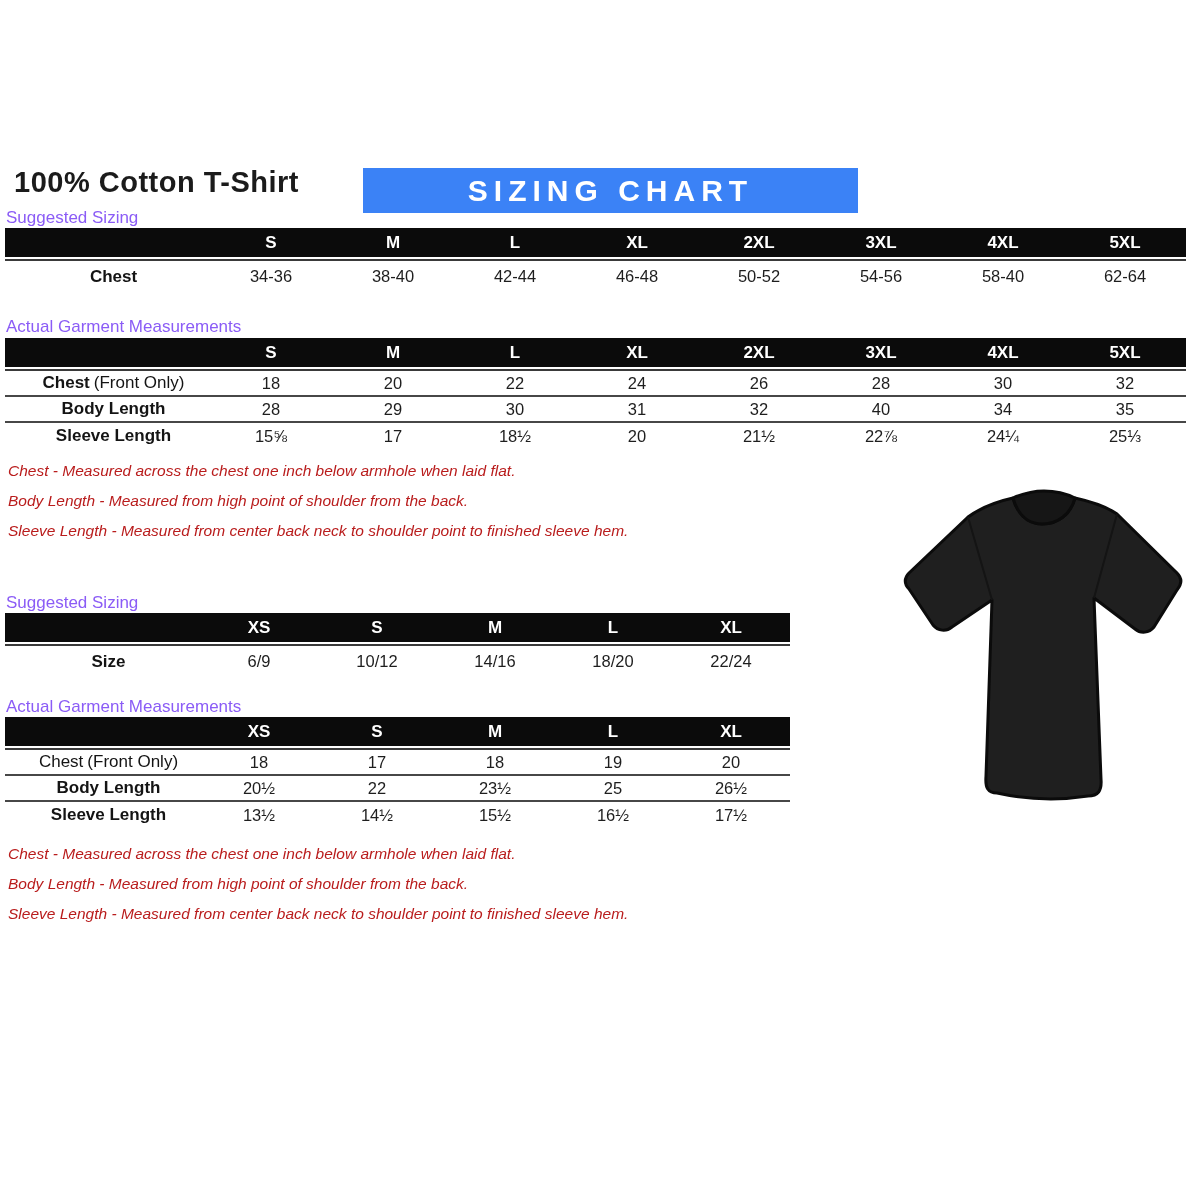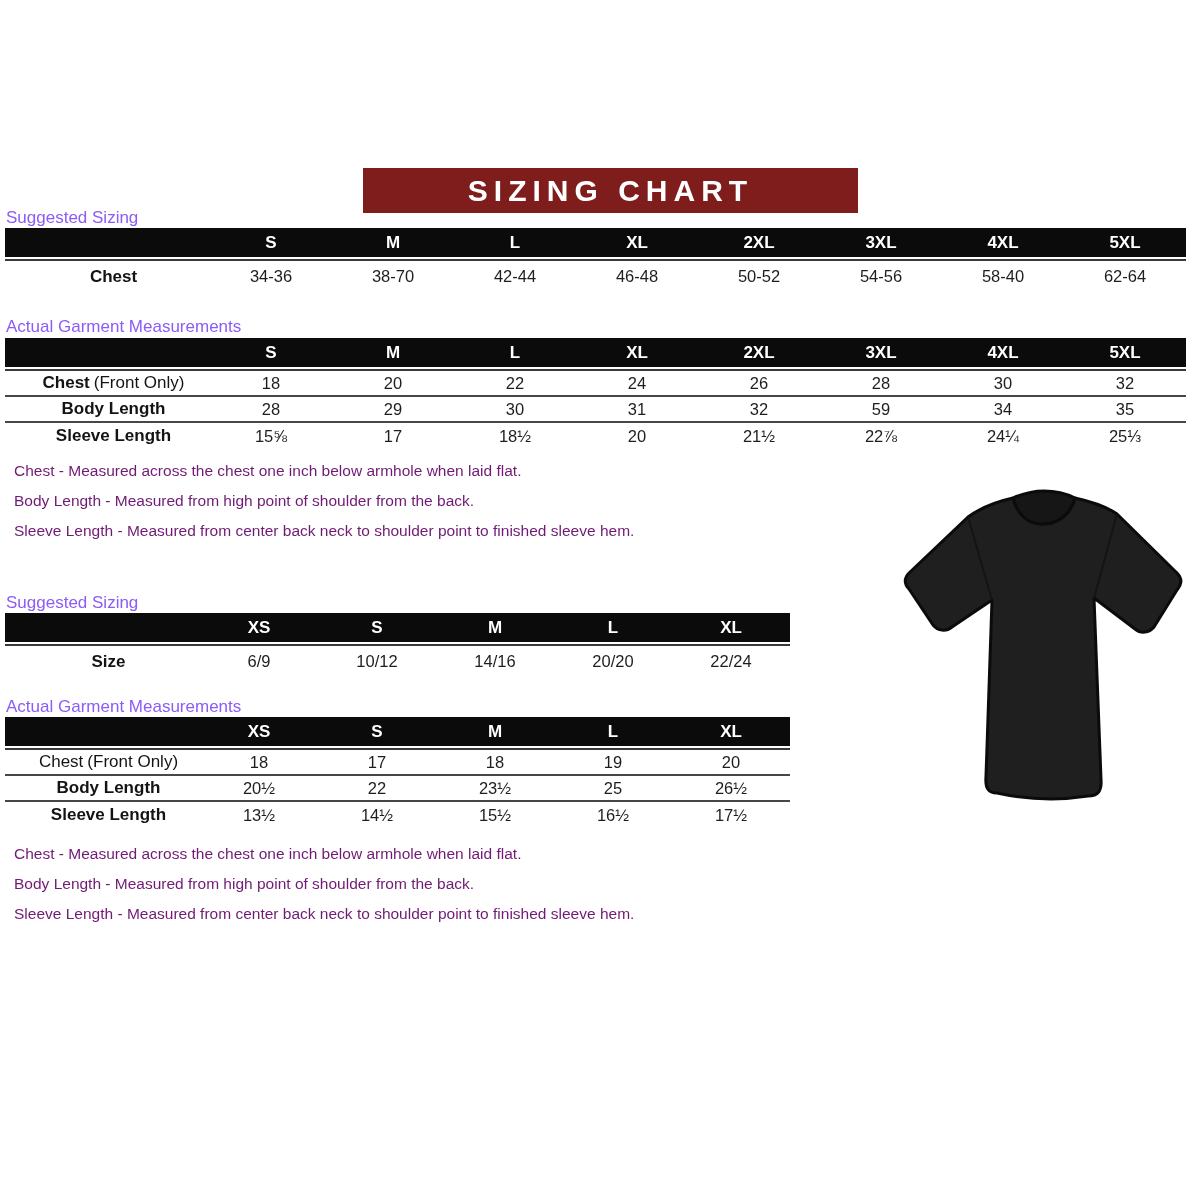--- a/index.html
+++ b/index.html
@@ -2,48 +2,49 @@
 <html><head>
 <meta charset="utf-8">
 <style>
   * { margin:0; padding:0; box-sizing:border-box; }
   body { background:#ffffff; font-family:"Liberation Sans","DejaVu Sans",sans-serif; }
   .canvas { position:relative; width:1200px; height:1200px; background:#ffffff; overflow:hidden; }
 
   .page-title { position:absolute; left:14px; top:166px; font-size:29px; font-weight:700; color:#1b1b1b; letter-spacing:0.5px; }
   .youth-title { position:absolute; left:4px; top:549px; font-size:26px; font-weight:700; color:#111; }
 
-  .banner { position:absolute; left:363px; top:168px; width:495px; height:45px; background:#7f1d1d;
+  .banner { position:absolute; left:363px; top:168px; width:495px; height:45px; background:#3b82f6;
             display:flex; align-items:center; justify-content:center; }
   .banner span { color:#fff; font-size:30px; font-weight:700; letter-spacing:6px; }
 
   .section-label { position:absolute; font-size:17px; color:#8b5cf6; }
 
   table.size-table { position:absolute; border-collapse:separate; border-spacing:0; table-layout:fixed; }
   table.size-table th { background:#0b0b0b; color:#ffffff; font-weight:700; font-size:17px;
                         text-align:center; padding:0; height:29px; }
   table.size-table tr.sep td { height:4px; border-bottom:2px solid #3a3a3a; padding:0; }
   table.size-table td { font-size:16.5px; color:#1e1e1e; text-align:center; padding:0; }
   table.size-table tr.lined td { border-bottom:2px solid #474747; }
   table.size-table td.rowlabel { text-align:center; padding-left:12px; font-weight:700; color:#141414; font-size:17px; }
   table.size-table td.rowlabel .suffix { font-weight:400; margin-left:4px; }
   table.size-table tr.plain-label td.rowlabel, 
   table.size-table tr.plain-label td.rowlabel .suffix { font-weight:400; }
   .row-h30 td { height:31px; }
   .row-h26 td { height:26px; }
 
-  .note { position:absolute; left:14px; font-size:15.5px; color:#701a75; }
+  .note { position:absolute; left:8px; font-size:15.5px; color:#b91c1c;font-style:italic; }
 
   .tshirt-wrap { position:absolute; left:895px; top:476px; width:295px; height:340px; }
 </style>
 </head>
 <body>
 
 <div class="canvas">
 
+  <div class="page-title">100% Cotton T-Shirt</div>
 
   <div class="banner">
     <span>SIZING CHART</span>
   </div>
 
   <div class="section-label" style="left:6px; top:208px;">Suggested Sizing</div>
 
   <table class="size-table" style="left:5px; top:228px; width:1181px;">
     <colgroup>
       <col style="width:205px;">
@@ -69,21 +70,21 @@
         <th>5XL</th>
       </tr>
     </thead>
     <tbody>
       <tr class="sep">
           <td colspan="9"></td>
         </tr>
       <tr class="row-h30">
         <td class="rowlabel">Chest</td>
         <td>34-36</td>
-        <td>38-70</td>
+        <td>38-40</td>
         <td>42-44</td>
         <td>46-48</td>
         <td>50-52</td>
         <td>54-56</td>
         <td>58-40</td>
         <td>62-64</td>
       </tr>
     </tbody>
   </table>
 
@@ -129,21 +130,21 @@
         <td>30</td>
         <td>32</td>
       </tr>
       <tr class="row-h26 lined">
         <td class="rowlabel">Body Length</td>
         <td>28</td>
         <td>29</td>
         <td>30</td>
         <td>31</td>
         <td>32</td>
-        <td>59</td>
+        <td>40</td>
         <td>34</td>
         <td>35</td>
       </tr>
       <tr class="row-h26">
         <td class="rowlabel">Sleeve Length</td>
         <td>15⅝</td>
         <td>17</td>
         <td>18½</td>
         <td>20</td>
         <td>21½</td>
@@ -182,21 +183,21 @@
     </thead>
     <tbody>
       <tr class="sep">
           <td colspan="6"></td>
         </tr>
       <tr class="row-h30">
         <td class="rowlabel">Size</td>
         <td>6/9</td>
         <td>10/12</td>
         <td>14/16</td>
-        <td>20/20</td>
+        <td>18/20</td>
         <td>22/24</td>
       </tr>
     </tbody>
   </table>
 
   <div class="section-label" style="left:6px; top:697px;">Actual Garment Measurements</div>
 
   <table class="size-table" style="left:5px; top:717px; width:785px;">
     <colgroup>
       <col style="width:195px;">

